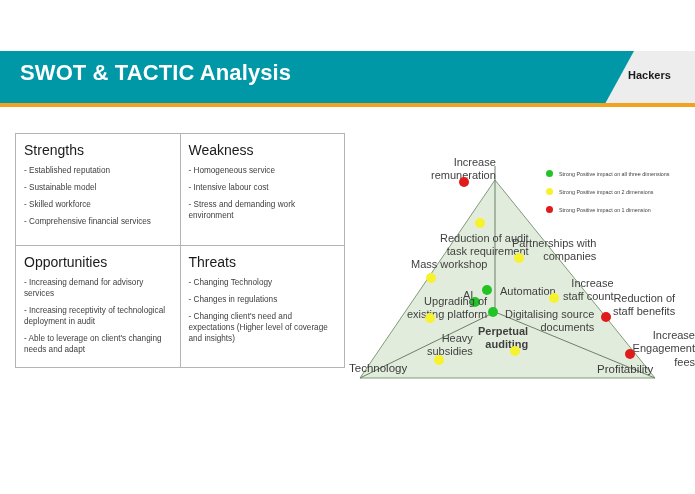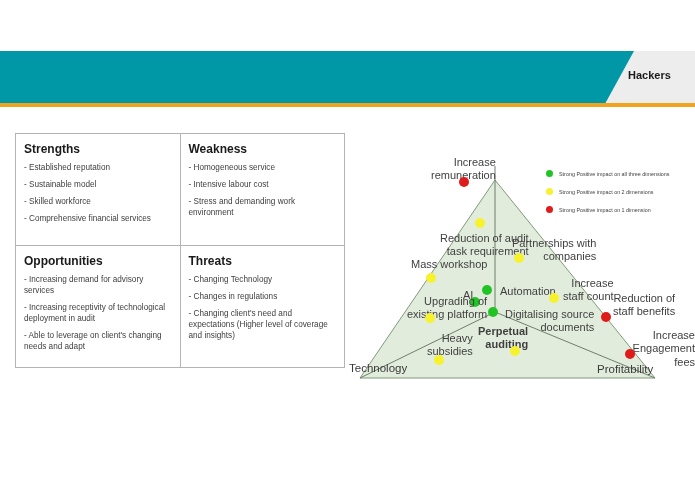--- a/index.html
+++ b/index.html
@@ -93,22 +93,22 @@
     border-collapse: collapse;
     table-layout: fixed;
   }
   #swot-table td {
     border: 1px solid #b4b4b4;
     vertical-align: top;
     padding: 7px 8px 9px 8px;
     width: 50%;
   }
   .quadrant-title {
-    font-size: 12px;
-    font-weight: bold;
+    font-size: 14px;
+    font-weight: normal;
     color: #1a1a1a;
     margin-bottom: 2px;
     line-height: 1.35;
   }
   .quadrant-list {
     list-style: none;
     margin: 0;
     padding: 0;
   }
   .quadrant-list li {
@@ -183,20 +183,21 @@
     white-space: nowrap;
   }
 </style>
 </head>
 <body>
 
 <div id="slide-header">
   <div id="header-teal-band"></div>
   <div id="header-grey-panel"></div>
   <div id="header-teal-wedge"></div>
+  <div id="page-title">SWOT &amp; TACTIC Analysis</div>
   <div id="brand-label">Hackers</div>
 </div>
 <div id="header-orange-rule"></div>
 
 <div id="left-column">
 
 
   <table id="swot-table">
     <tbody>
         <tr id="row-swo">

